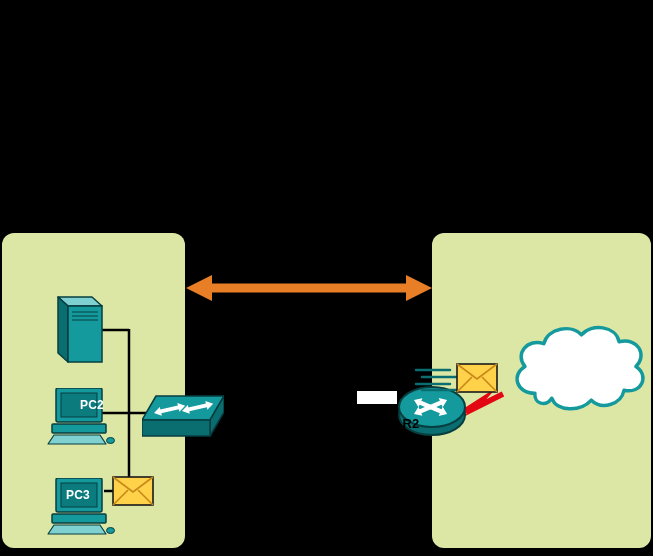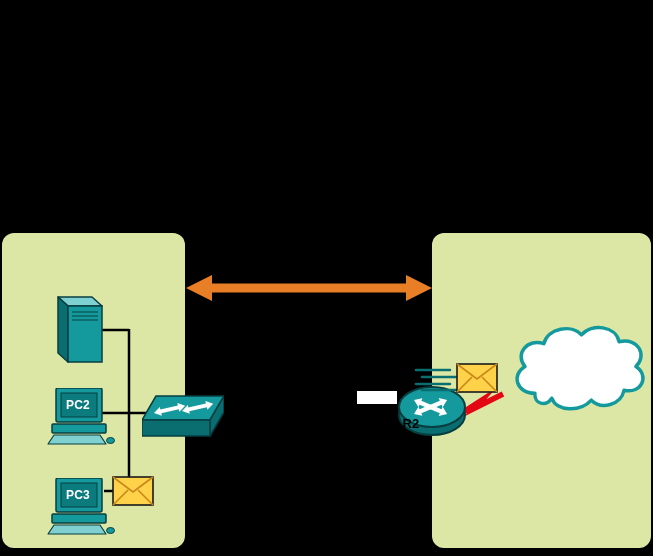--- a/index.html
+++ b/index.html
@@ -47,21 +47,21 @@
     <path d="M20,20 H46 M20,24 H46 M20,28 H46" style="stroke:var(--outline);stroke-width:1.2;fill:none"></path>
   </svg>
 
   <svg class="abs" style="left:46px;top:388px" width="70" height="58" viewBox="0 0 70 58">
     <rect x="10" y="0" width="46" height="34" rx="2" style="fill:var(--teal);stroke:var(--outline);stroke-width:1.5"></rect>
     <rect x="15" y="5" width="36" height="24" style="fill:var(--screen);stroke:var(--outline);stroke-width:1"></rect>
     <rect x="6" y="36" width="54" height="9" rx="1" style="fill:var(--teal);stroke:var(--outline);stroke-width:1.5"></rect>
     <polygon points="8,47 54,47 60,56 2,56" style="fill:var(--teal_light);stroke:var(--outline);stroke-width:1.2;stroke-linejoin:round"></polygon>
     <ellipse cx="64.5" cy="52.5" rx="4" ry="3" style="fill:var(--teal);stroke:var(--outline);stroke-width:1"></ellipse>
   </svg>
-  <div class="dev-label" style="left:56px;top:398px;width:44px">PC2</div>
+  <div class="dev-label" style="left:70px;top:398px;width:44px">PC2</div>
 
   <svg class="abs" style="left:46px;top:478px" width="70" height="58" viewBox="0 0 70 58">
     <rect x="10" y="0" width="46" height="34" rx="2" style="fill:var(--teal);stroke:var(--outline);stroke-width:1.5"></rect>
     <rect x="15" y="5" width="36" height="24" style="fill:var(--screen);stroke:var(--outline);stroke-width:1"></rect>
     <rect x="6" y="36" width="54" height="9" rx="1" style="fill:var(--teal);stroke:var(--outline);stroke-width:1.5"></rect>
     <polygon points="8,47 54,47 60,56 2,56" style="fill:var(--teal_light);stroke:var(--outline);stroke-width:1.2;stroke-linejoin:round"></polygon>
     <ellipse cx="64.5" cy="52.5" rx="4" ry="3" style="fill:var(--teal);stroke:var(--outline);stroke-width:1"></ellipse>
   </svg>
   <div class="dev-label" style="left:56px;top:488px;width:44px">PC3</div>
 

